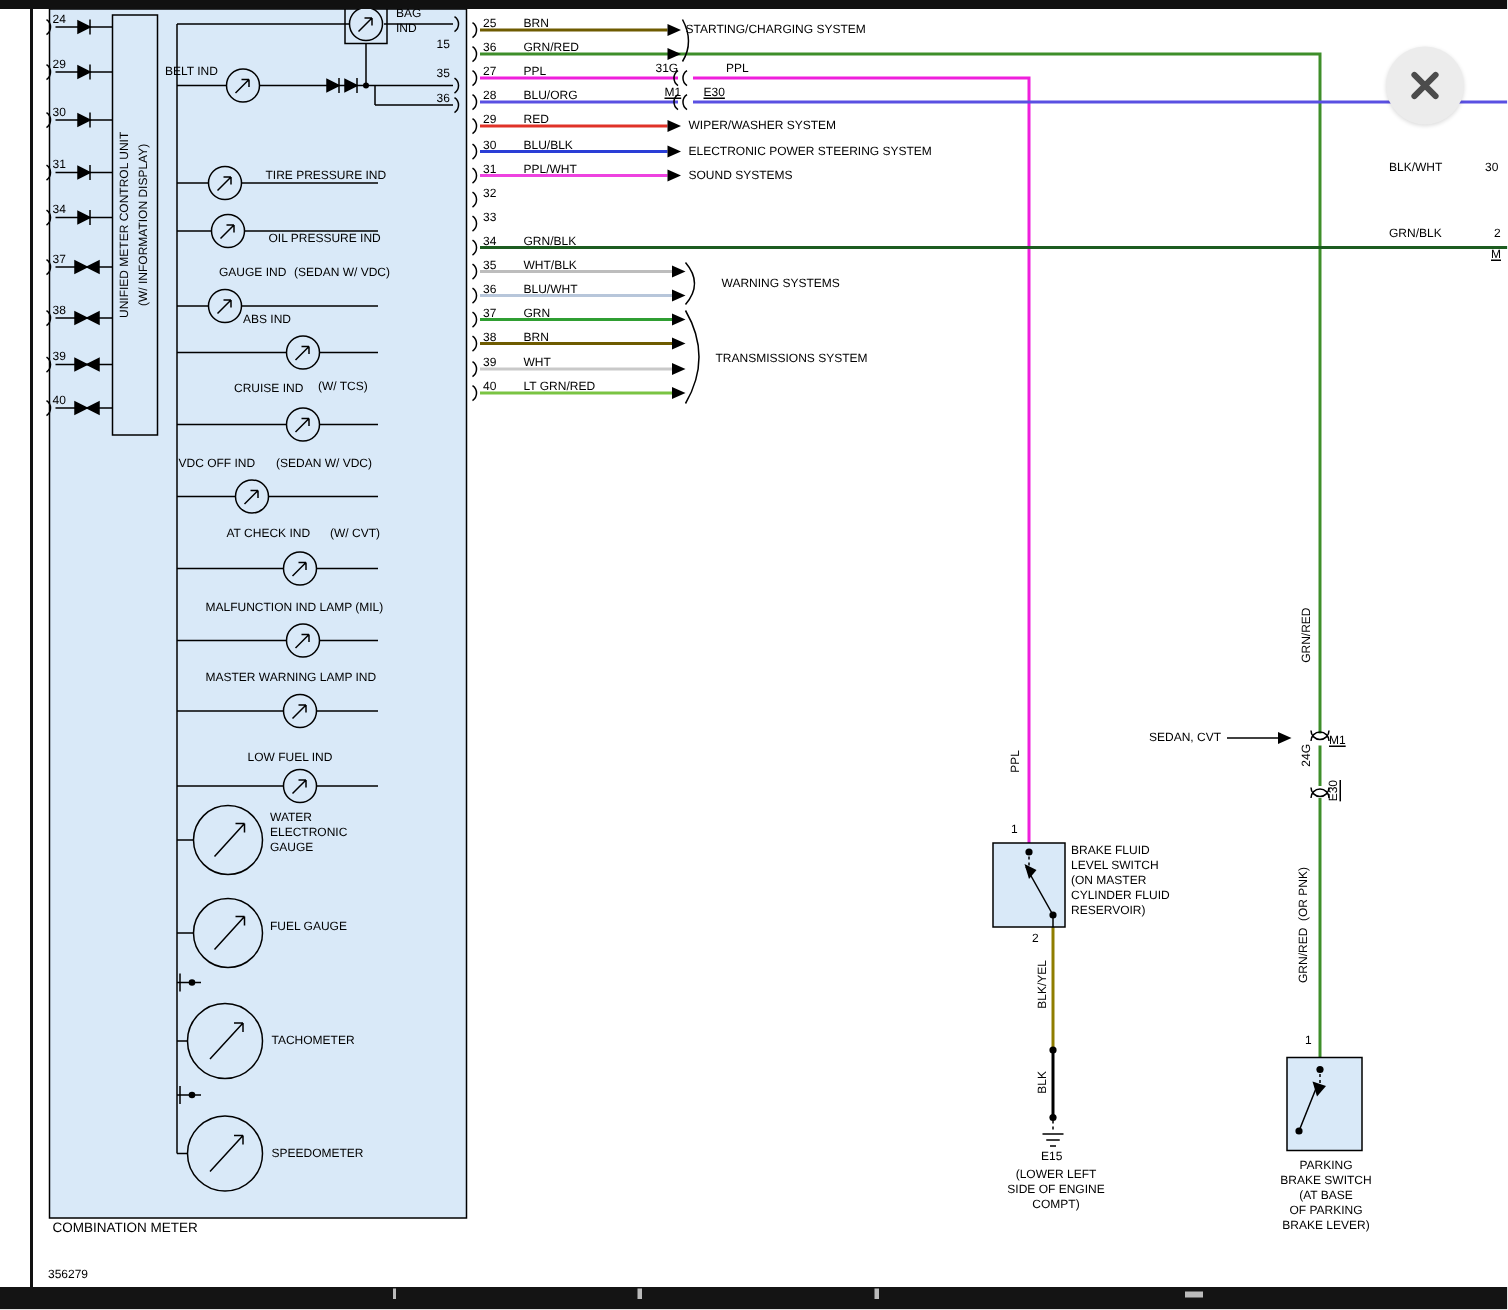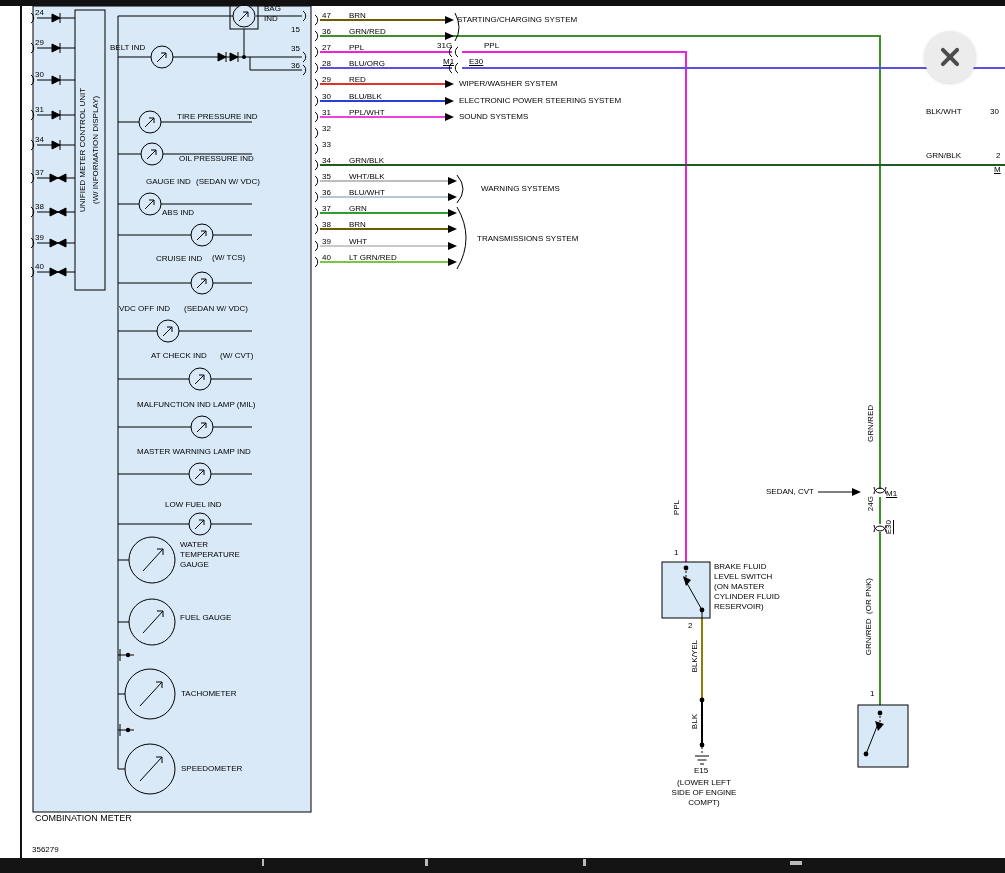--- a/index.html
+++ b/index.html
@@ -256,29 +256,29 @@
   <div class="t" style="left:156px;top:254px">CRUISE IND</div>
   <div class="t" style="left:212px;top:253px">(W/ TCS)</div>
   <div class="t" style="left:119px;top:304px">VDC OFF IND</div>
   <div class="t" style="left:184px;top:304px">(SEDAN W/ VDC)</div>
   <div class="t" style="left:151px;top:351px">AT CHECK IND</div>
   <div class="t" style="left:220px;top:351px">(W/ CVT)</div>
   <div class="t" style="left:137px;top:400px">MALFUNCTION IND LAMP (MIL)</div>
   <div class="t" style="left:137px;top:447px">MASTER WARNING LAMP IND</div>
   <div class="t" style="left:165px;top:500px">LOW FUEL IND</div>
   <div class="t" style="left:180px;top:540px">WATER
-TEMPERATURE
+ELECTRONIC
 GAUGE</div>
   <div class="t" style="left:180px;top:613px">FUEL GAUGE</div>
   <div class="t" style="left:181px;top:689px">TACHOMETER</div>
   <div class="t" style="left:181px;top:764px">SPEEDOMETER</div>
   <div class="t t9" style="left:35px;top:813px">COMBINATION METER</div>
   <div class="t" style="left:32px;top:845px">356279</div>
 
-  <div class="t" style="left:322px;top:11px">47</div>
+  <div class="t" style="left:322px;top:11px">25</div>
   <div class="t" style="left:322px;top:27px">36</div>
   <div class="t" style="left:322px;top:43px">27</div>
   <div class="t" style="left:322px;top:59px">28</div>
   <div class="t" style="left:322px;top:75px">29</div>
   <div class="t" style="left:322px;top:92px">30</div>
   <div class="t" style="left:322px;top:108px">31</div>
   <div class="t" style="left:322px;top:124px">32</div>
   <div class="t" style="left:322px;top:140px">33</div>
   <div class="t" style="left:322px;top:156px">34</div>
   <div class="t" style="left:322px;top:172px">35</div>
@@ -336,20 +336,25 @@
 SIDE OF ENGINE
 COMPT)</div>
 
   <div class="v" style="left:866px;top:405px">GRN/RED</div>
   <div class="t" style="left:766px;top:487px">SEDAN, CVT</div>
   <div class="v" style="left:866px;top:496px">24G</div>
   <div class="t u" style="left:886px;top:489px">M1</div>
   <div class="v u" style="left:884px;top:520px">E30</div>
   <div class="v" style="left:864px;top:578px">GRN/RED  (OR PNK)</div>
   <div class="t" style="left:870px;top:689px">1</div>
+  <div class="t c" style="left:840px;top:772px;width:88px">PARKING
+BRAKE SWITCH
+(AT BASE
+OF PARKING
+BRAKE LEVER)</div>
 
   <div class="top-bar"></div>
   <div class="left-edge"></div>
   <div class="close-btn" title="Close"></div>
   <div class="bottom-bar">
     <div class="tick" style="left:262px;top:1px;width:2px;height:7px"></div>
     <div class="tick" style="left:425px;top:1px;width:3px;height:7px"></div>
     <div class="tick" style="left:583px;top:1px;width:3px;height:7px"></div>
     <div class="tick" style="left:790px;top:3px;width:12px;height:4px"></div>
   </div>

